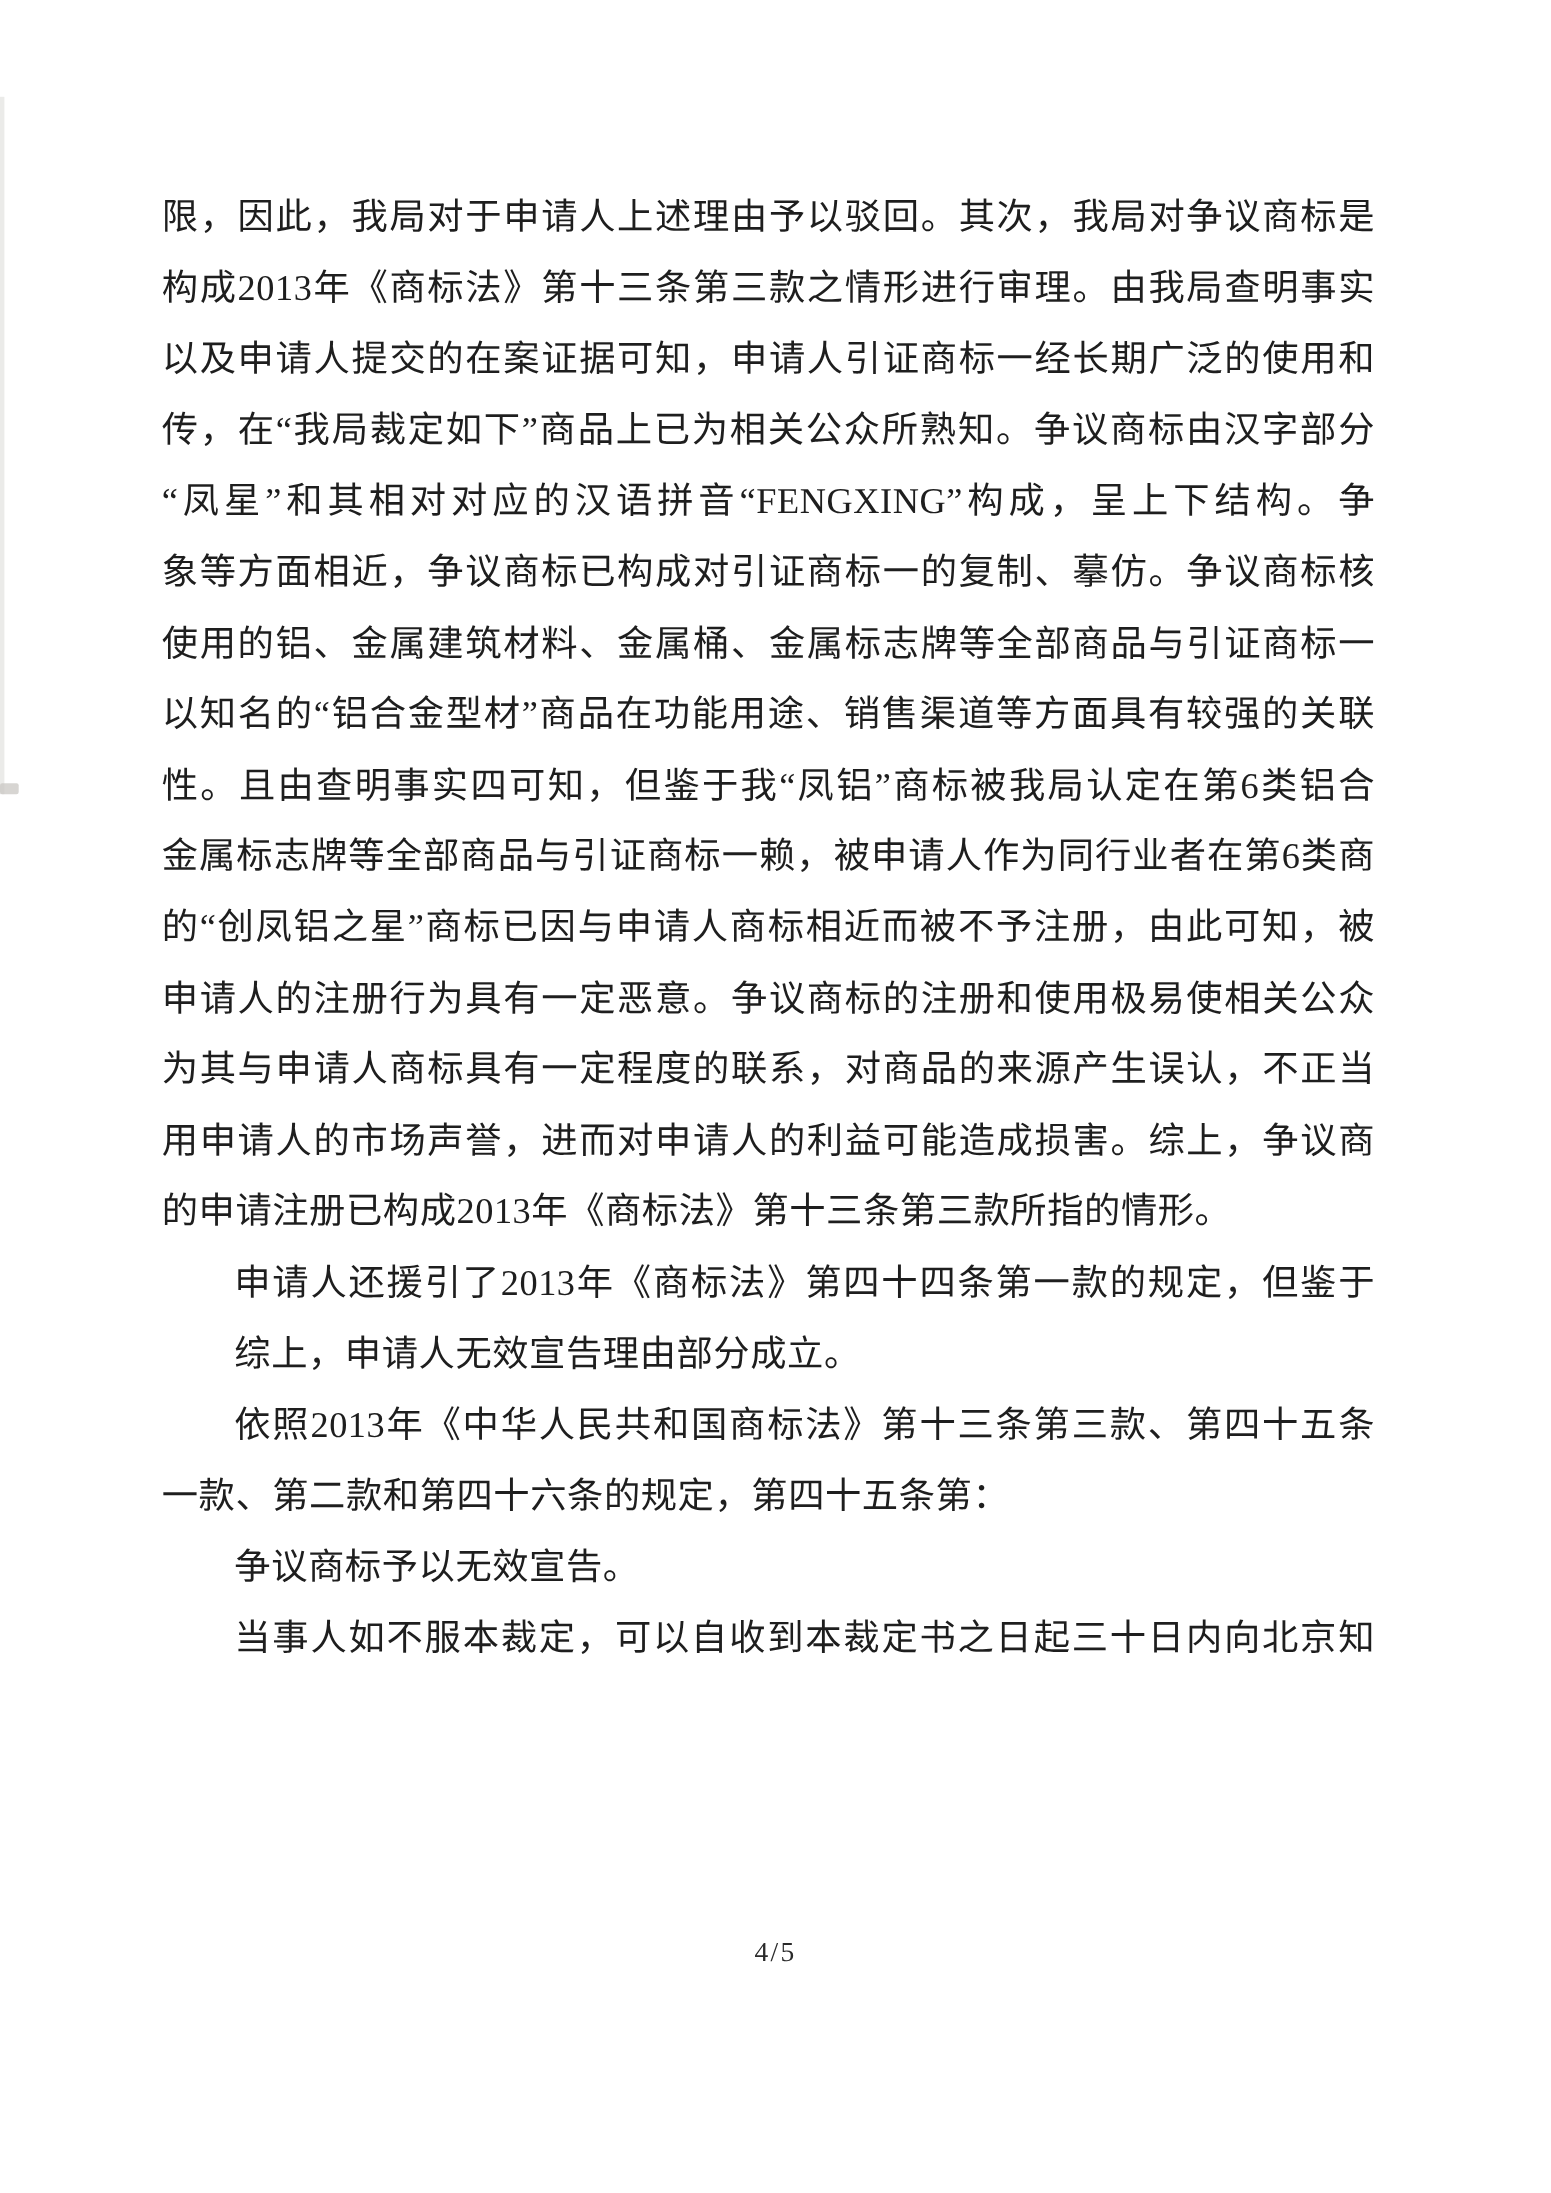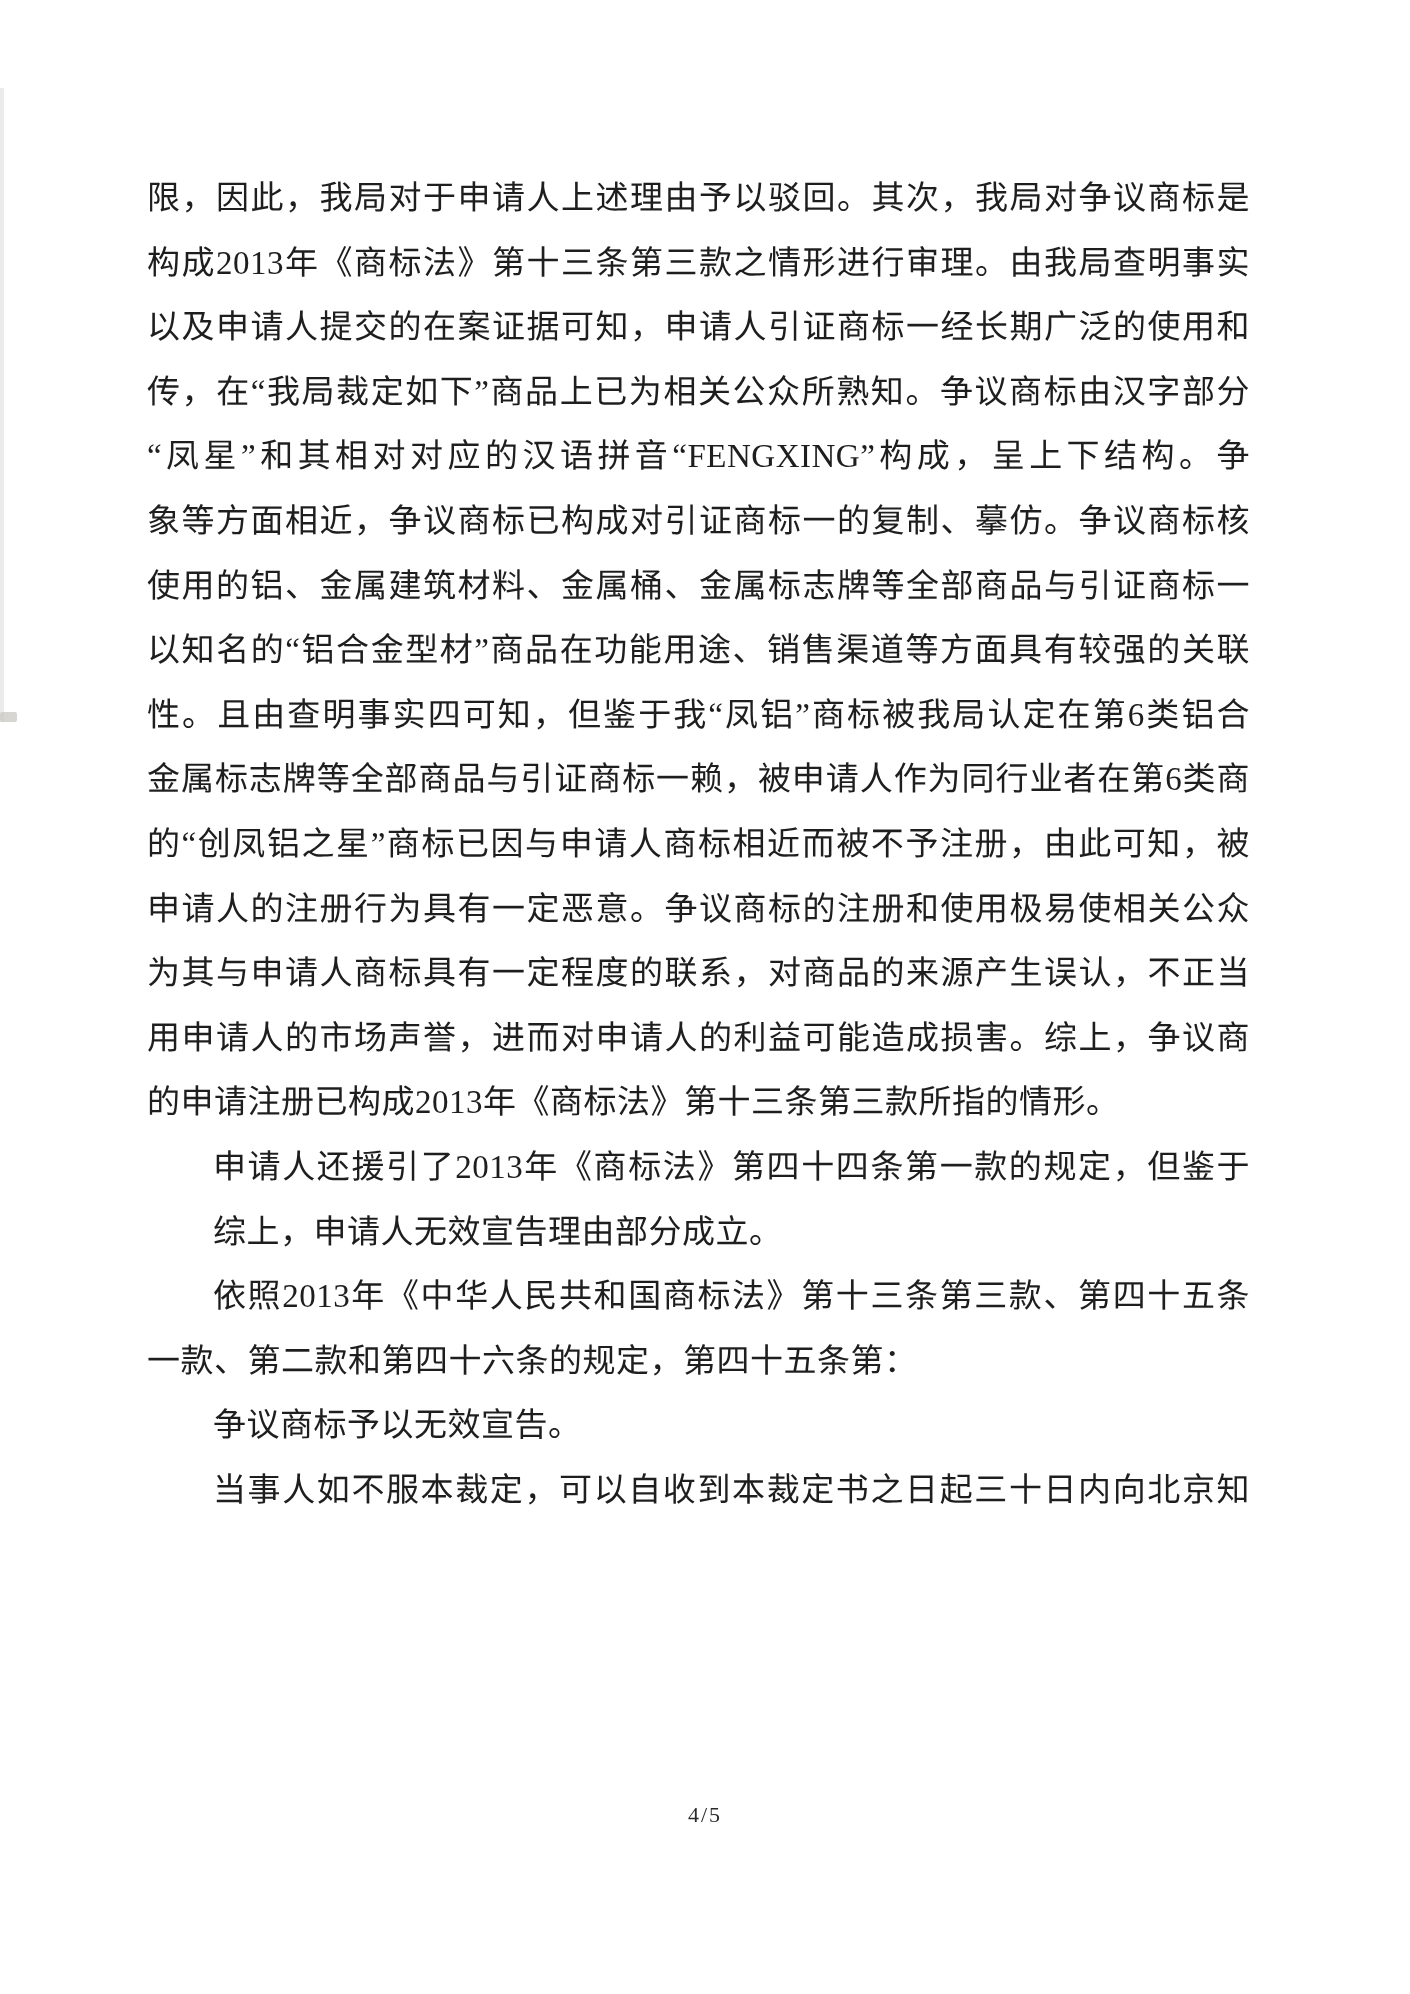--- a/index.html
+++ b/index.html
@@ -53,25 +53,25 @@
   }
   .line.indent {
     text-indent: 66px;
   }
   .line.no-justify {
     text-align: center;
     text-align-last: left;
   }
   .footer {
     position: absolute;
-    top: 1797px;
+    top: 1758px;
     left: 0;
     width: 100%;
     text-align: center;
-    font-size: 22px;
+    font-size: 25px;
     line-height: 36px;
     letter-spacing: 2px;
     color: #2a2a2a;
   }
 </style>
 </head>
 <body>
 
 <div class="page">
 

